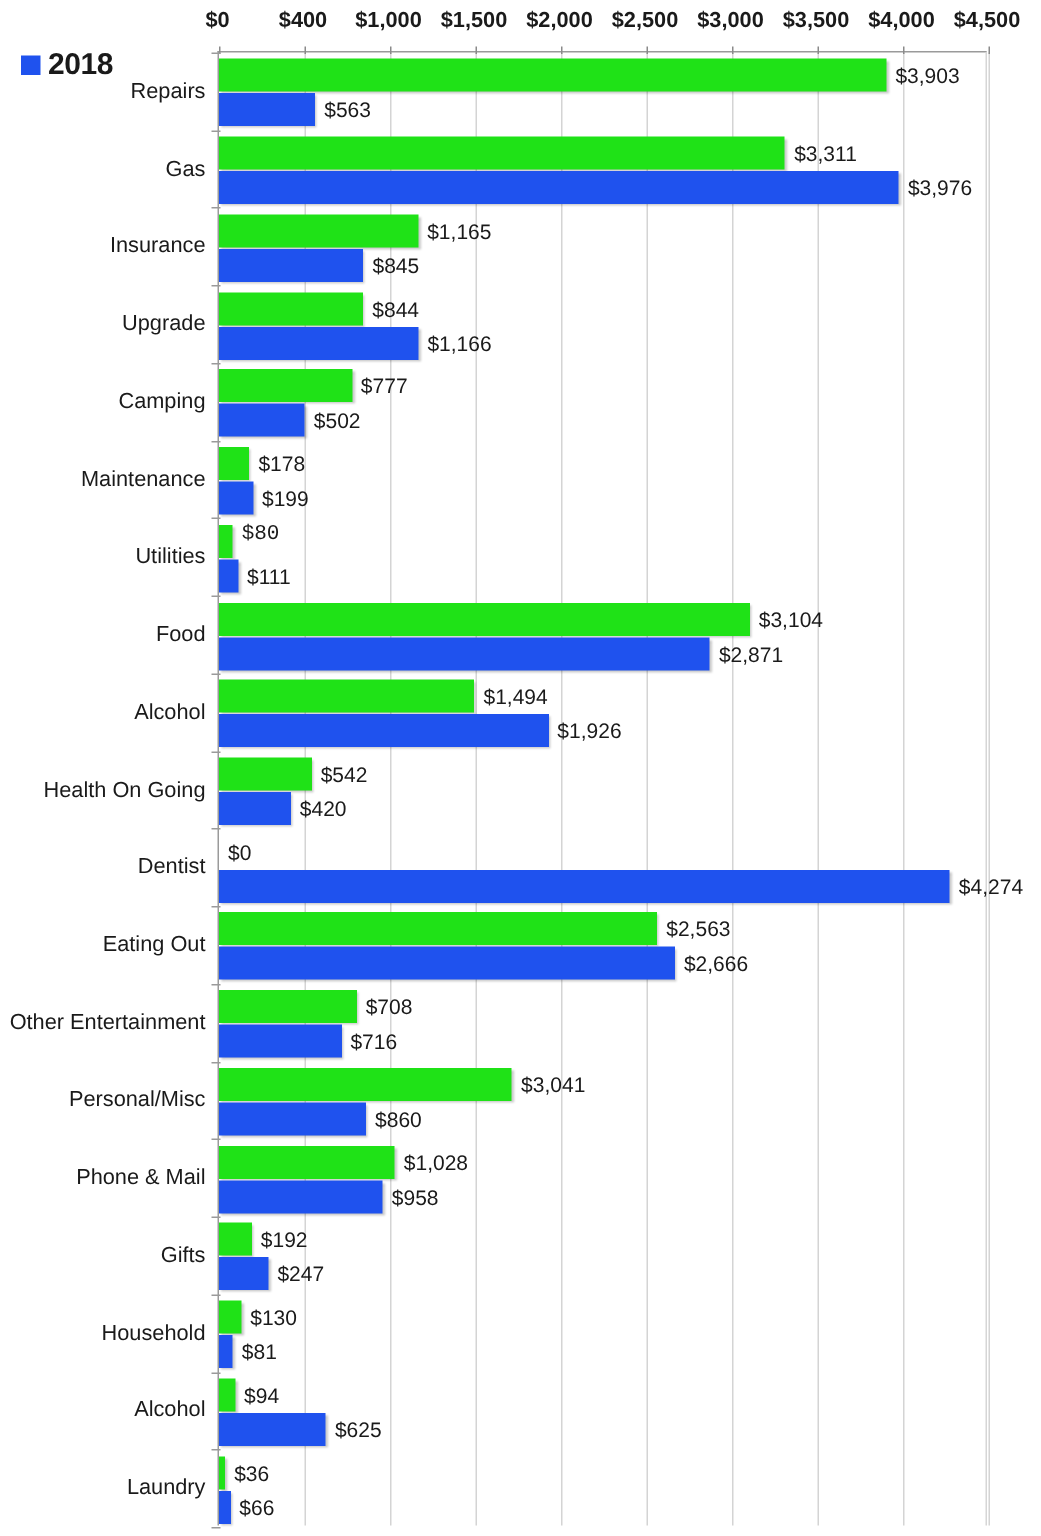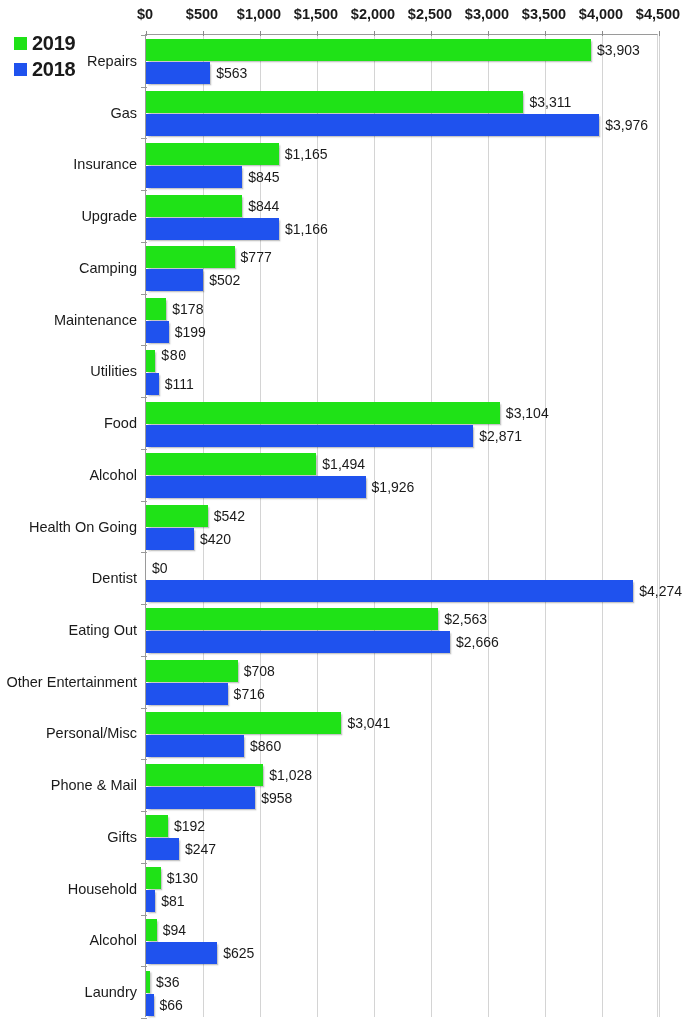--- a/index.html
+++ b/index.html
@@ -124,32 +124,28 @@
     transform: translateY(-50%);
   }
 </style>
 </head>
 <body>
 
 <div id="chart">
 
   <div id="legend">
     <div class="legend-row">
-      <span class="legend-swatch" id="lg-sw-0" style="background: rgb(31, 226, 23);"></span>
-      <span class="legend-label">2019</span>
-    </div>
-    <div class="legend-row">
       <span class="legend-swatch" id="lg-sw-1" style="background: rgb(31, 82, 238);"></span>
       <span class="legend-label">2018</span>
     </div>
   </div>
 
   <div id="xaxis-labels">
       <div class="xtick-label" style="left: 145px;">$0</div>
-      <div class="xtick-label" style="left: 202px;">$500</div>
+      <div class="xtick-label" style="left: 202px;">$400</div>
       <div class="xtick-label" style="left: 259px;">$1,000</div>
       <div class="xtick-label" style="left: 316px;">$1,500</div>
       <div class="xtick-label" style="left: 373px;">$2,000</div>
       <div class="xtick-label" style="left: 430px;">$2,500</div>
       <div class="xtick-label" style="left: 487px;">$3,000</div>
       <div class="xtick-label" style="left: 544px;">$3,500</div>
       <div class="xtick-label" style="left: 601px;">$4,000</div>
       <div class="xtick-label" style="left: 658px;">$4,500</div>
     </div>
 

